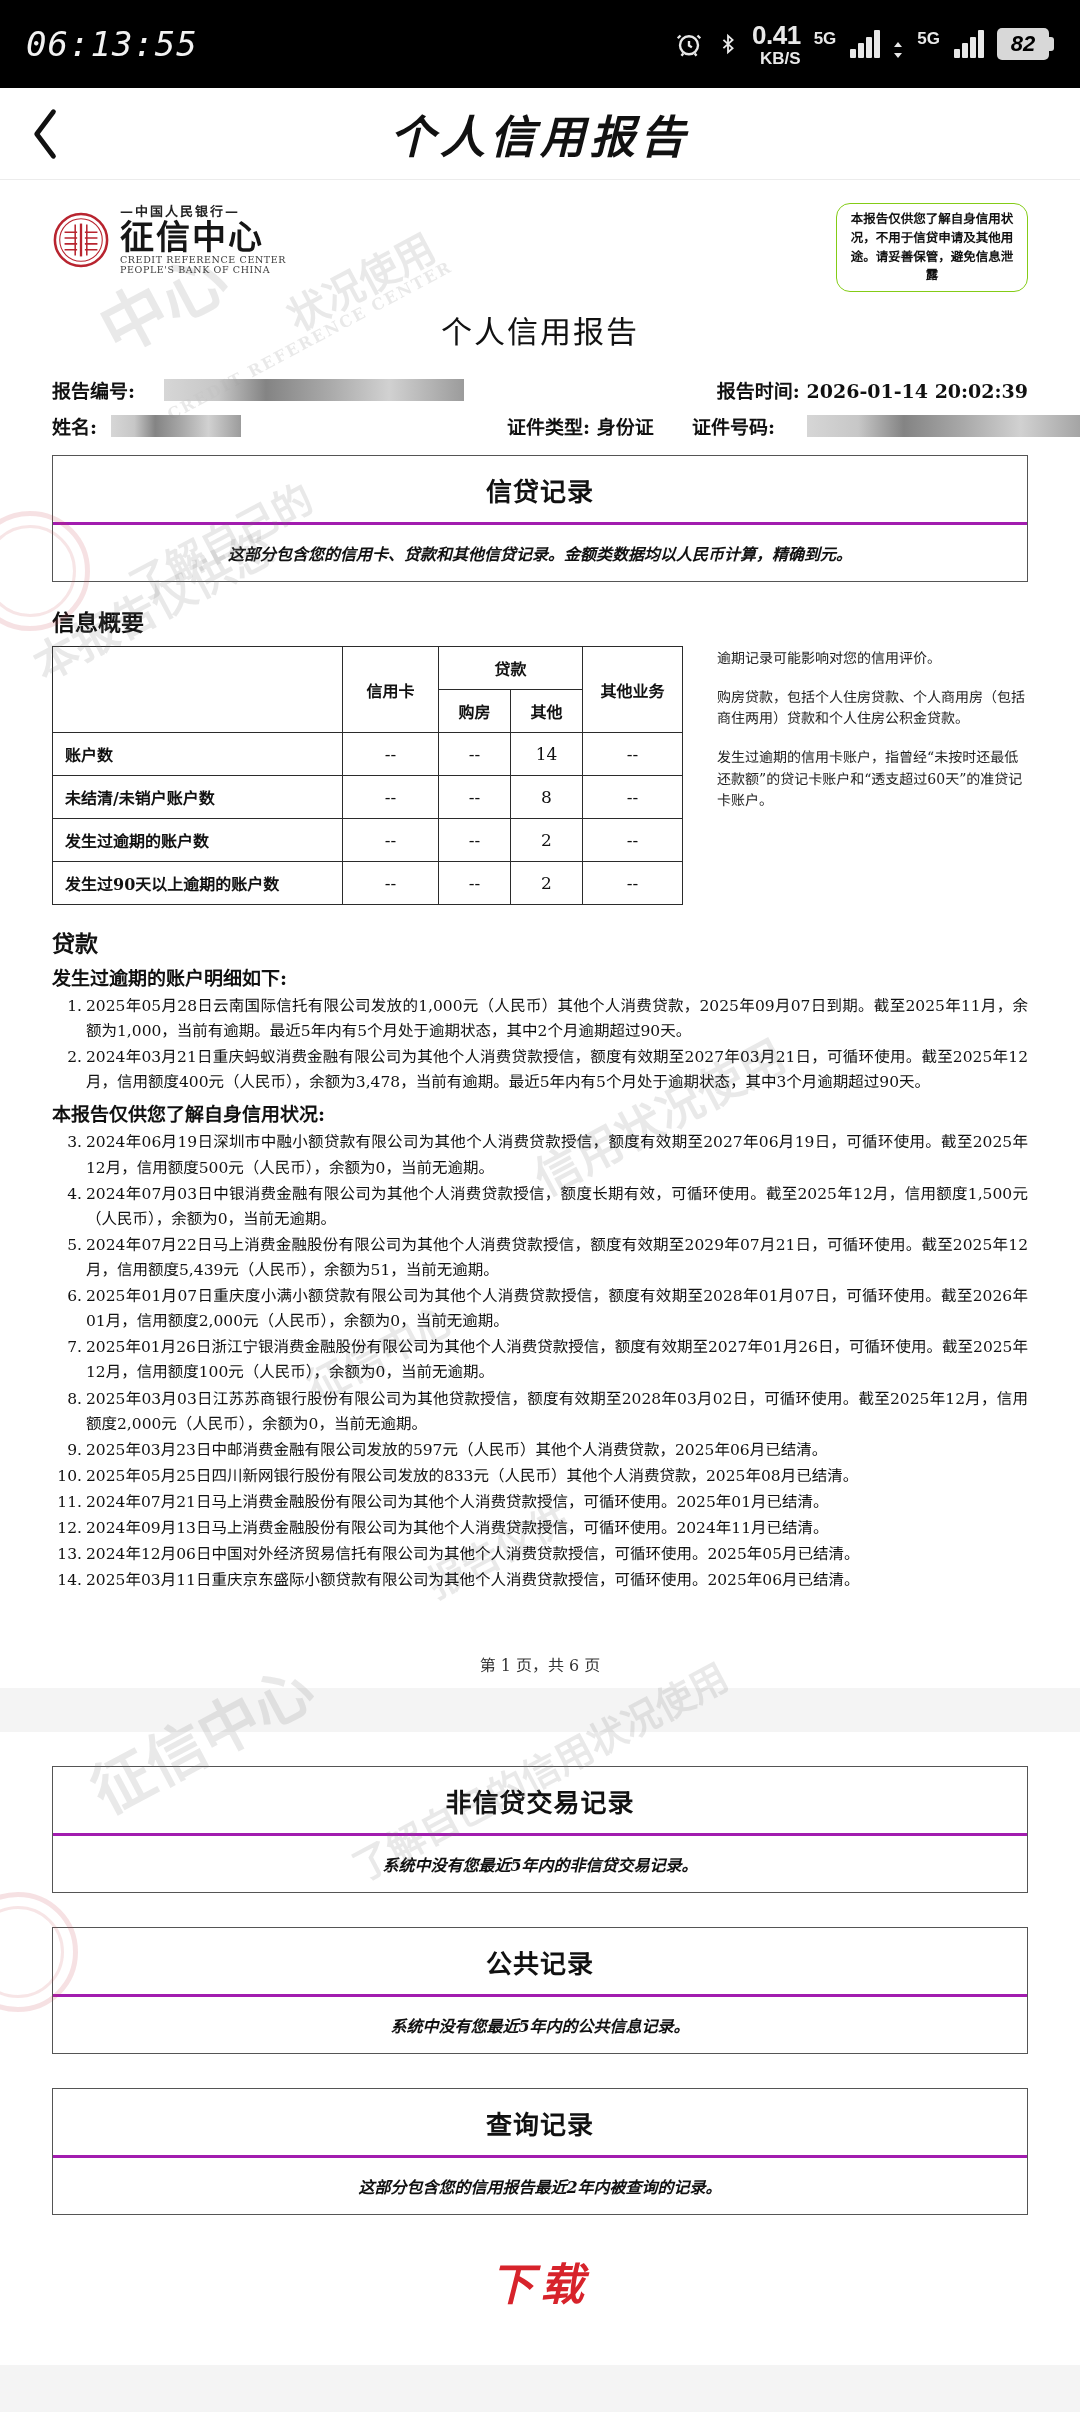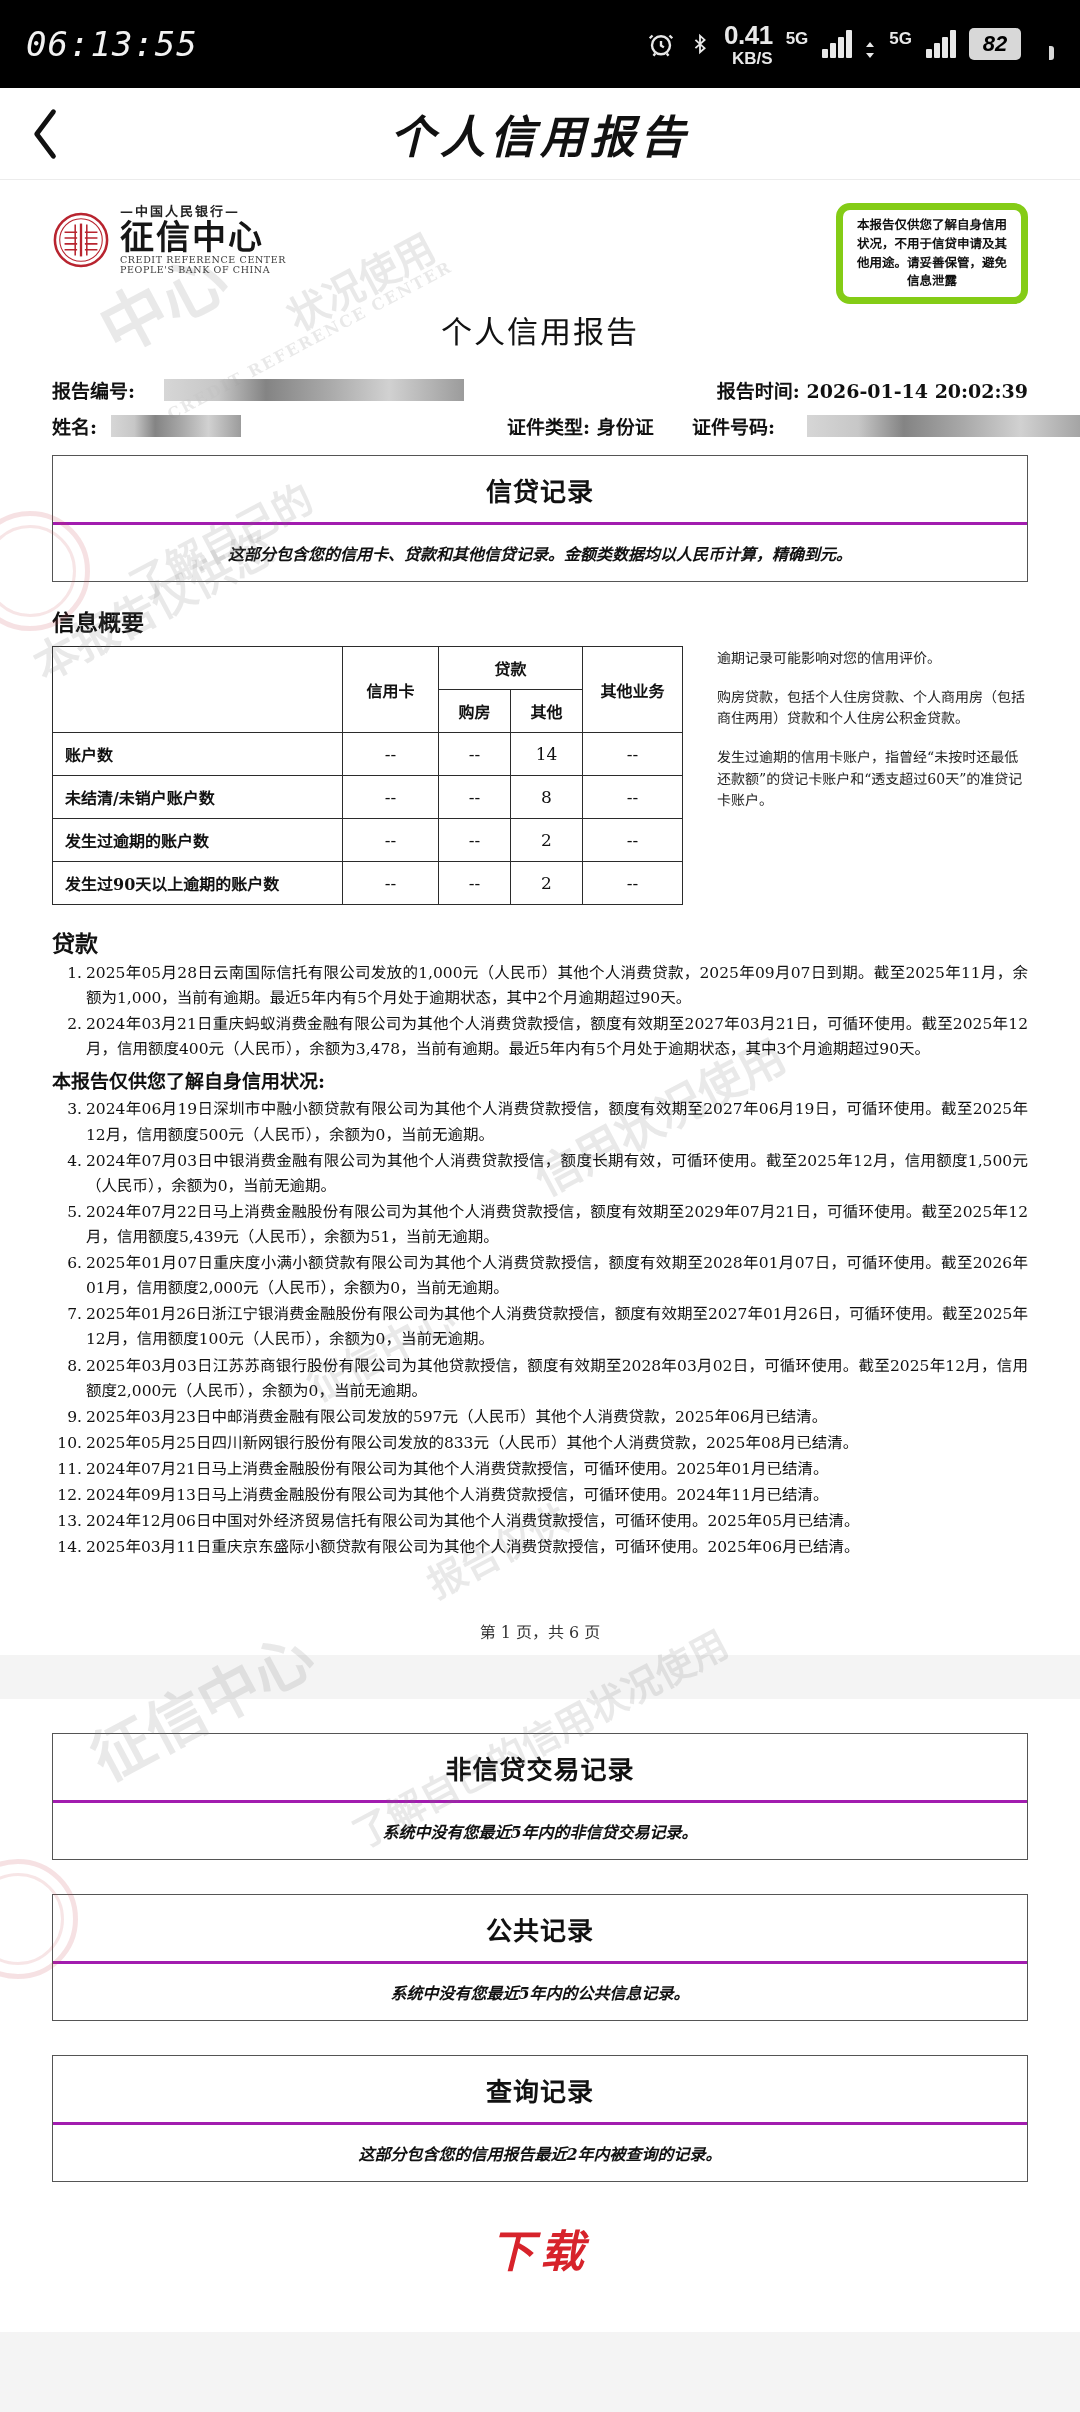--- a/index.html
+++ b/index.html
@@ -24,21 +24,21 @@
   .sb-icn{ display:block; }
   .sb-net{ display:flex; flex-direction:column; align-items:flex-end; line-height:1;}
   .sb-net .v{ font-size:26px; font-weight:bold; letter-spacing:-.5px;}
   .sb-net .u{ font-size:17px; font-weight:bold; margin-top:2px;}
   .sb-sig{ display:flex; align-items:flex-end; gap:14px; }
   .sb-sig .g{ font-size:17px; font-weight:bold; align-self:flex-start; line-height:1; }
   .bars{ display:flex; align-items:flex-end; gap:2px; height:28px;}
   .bars i{ display:block; width:6px; background:#e8e8e8; border-radius:1px;}
   .bars i:nth-child(1){height:9px}.bars i:nth-child(2){height:15px}
   .bars i:nth-child(3){height:21px}.bars i:nth-child(4){height:28px}
-  .batt{ display:flex; align-items:flex-end;gap:28px; }
+  .batt{ display:flex; align-items:center; }
   .batt-body{ width:52px; height:32px; background:#d8d8d8; border-radius:5px;
               color:#000; font-size:22px; font-weight:bold; font-style:italic;
               display:flex; align-items:center; justify-content:center;}
   .batt-tip{ width:5px; height:14px; background:#d8d8d8; border-radius:0 3px 3px 0;}
 
   
   .appbar{
     position:absolute; top:88px; left:0; width:1080px; height:92px;
     background:#fff; display:flex; align-items:center;
     border-bottom:1px solid #ececec;
@@ -74,21 +74,21 @@
   .logo-txt{ display:flex; flex-direction:column; line-height:1; }
   .logo-bank{ font-size:13px; color:#222; letter-spacing:2px; font-weight:bold;
               white-space:nowrap; font-family:"DejaVu Serif","Liberation Serif",serif;}
   .logo-main{ font-size:34px; font-weight:bold; color:#161616; letter-spacing:2px;
               font-family:"DejaVu Serif","Liberation Serif",serif; margin:2px 0 1px;}
   .logo-en1,.logo-en2{ font-size:9.5px; color:#3a3a3a; letter-spacing:.6px;
               font-family:"DejaVu Serif","Liberation Serif",serif;}
 
   .notice{
     position:absolute; right:52px; top:22px; width:192px;
-    border:7px solid #84cc16; border-radius:14px; padding:6px 8px;
+    border:1px solid #84cc16; border-radius:14px; padding:6px 8px;
     font-size:12.5px; line-height:1.5; color:#111; text-align:center;
     font-family:"DejaVu Serif","Liberation Serif",serif; font-weight:bold;
   }
 
   .doc-title{
     text-align:center; font-size:31px; color:#111; font-weight:normal;
     letter-spacing:2px; margin:6px 0 24px;
     font-family:"DejaVu Serif","Liberation Serif",serif;
   }
 
@@ -326,20 +326,21 @@
         </div>
         <div class="sum-notes">
           <p>逾期记录可能影响对您的信用评价。</p>
           <p>购房贷款，包括个人住房贷款、个人商用房（包括商住两用）贷款和个人住房公积金贷款。</p>
           <p>发生过逾期的信用卡账户，指曾经“未按时还最低还款额”的贷记卡账户和“透支超过60天”的准贷记卡账户。</p>
         </div>
       </div>
 
       <div class="loans">
         <h3>贷款</h3>
+        <h4>发生过逾期的账户明细如下:</h4>
         <ol class="loanlist">
           <li>2025年05月28日云南国际信托有限公司发放的1,000元（人民币）其他个人消费贷款，2025年09月07日到期。截至2025年11月，余额为1,000，当前有逾期。最近5年内有5个月处于逾期状态，其中2个月逾期超过90天。</li>
           <li>2024年03月21日重庆蚂蚁消费金融有限公司为其他个人消费贷款授信，额度有效期至2027年03月21日，可循环使用。截至2025年12月，信用额度400元（人民币），余额为3,478，当前有逾期。最近5年内有5个月处于逾期状态，其中3个月逾期超过90天。</li>
         </ol>
         <h4>本报告仅供您了解自身信用状况:</h4>
         <ol class="loanlist" style="counter-reset:ln 2;">
           <li>2024年06月19日深圳市中融小额贷款有限公司为其他个人消费贷款授信，额度有效期至2027年06月19日，可循环使用。截至2025年12月，信用额度500元（人民币），余额为0，当前无逾期。</li>
           <li>2024年07月03日中银消费金融有限公司为其他个人消费贷款授信，额度长期有效，可循环使用。截至2025年12月，信用额度1,500元（人民币），余额为0，当前无逾期。</li>
           <li>2024年07月22日马上消费金融股份有限公司为其他个人消费贷款授信，额度有效期至2029年07月21日，可循环使用。截至2025年12月，信用额度5,439元（人民币），余额为51，当前无逾期。</li>
           <li>2025年01月07日重庆度小满小额贷款有限公司为其他个人消费贷款授信，额度有效期至2028年01月07日，可循环使用。截至2026年01月，信用额度2,000元（人民币），余额为0，当前无逾期。</li>

